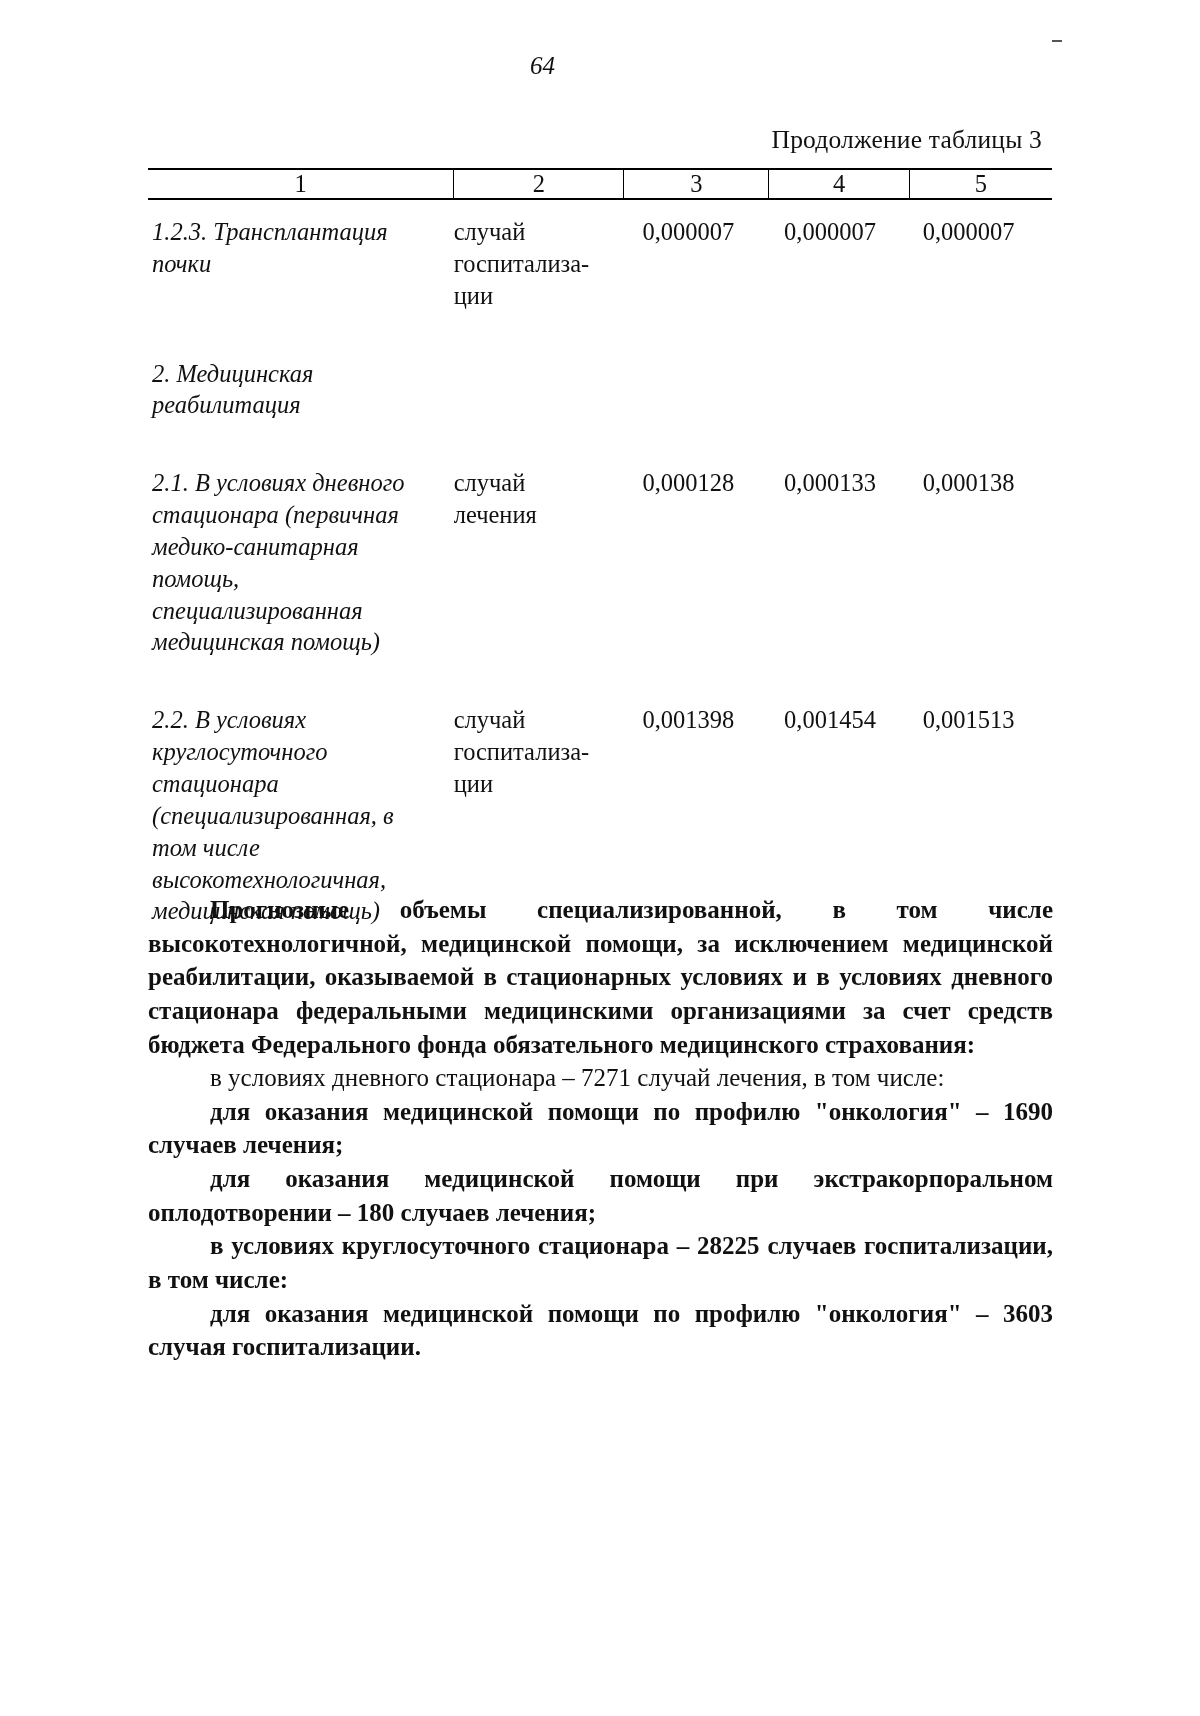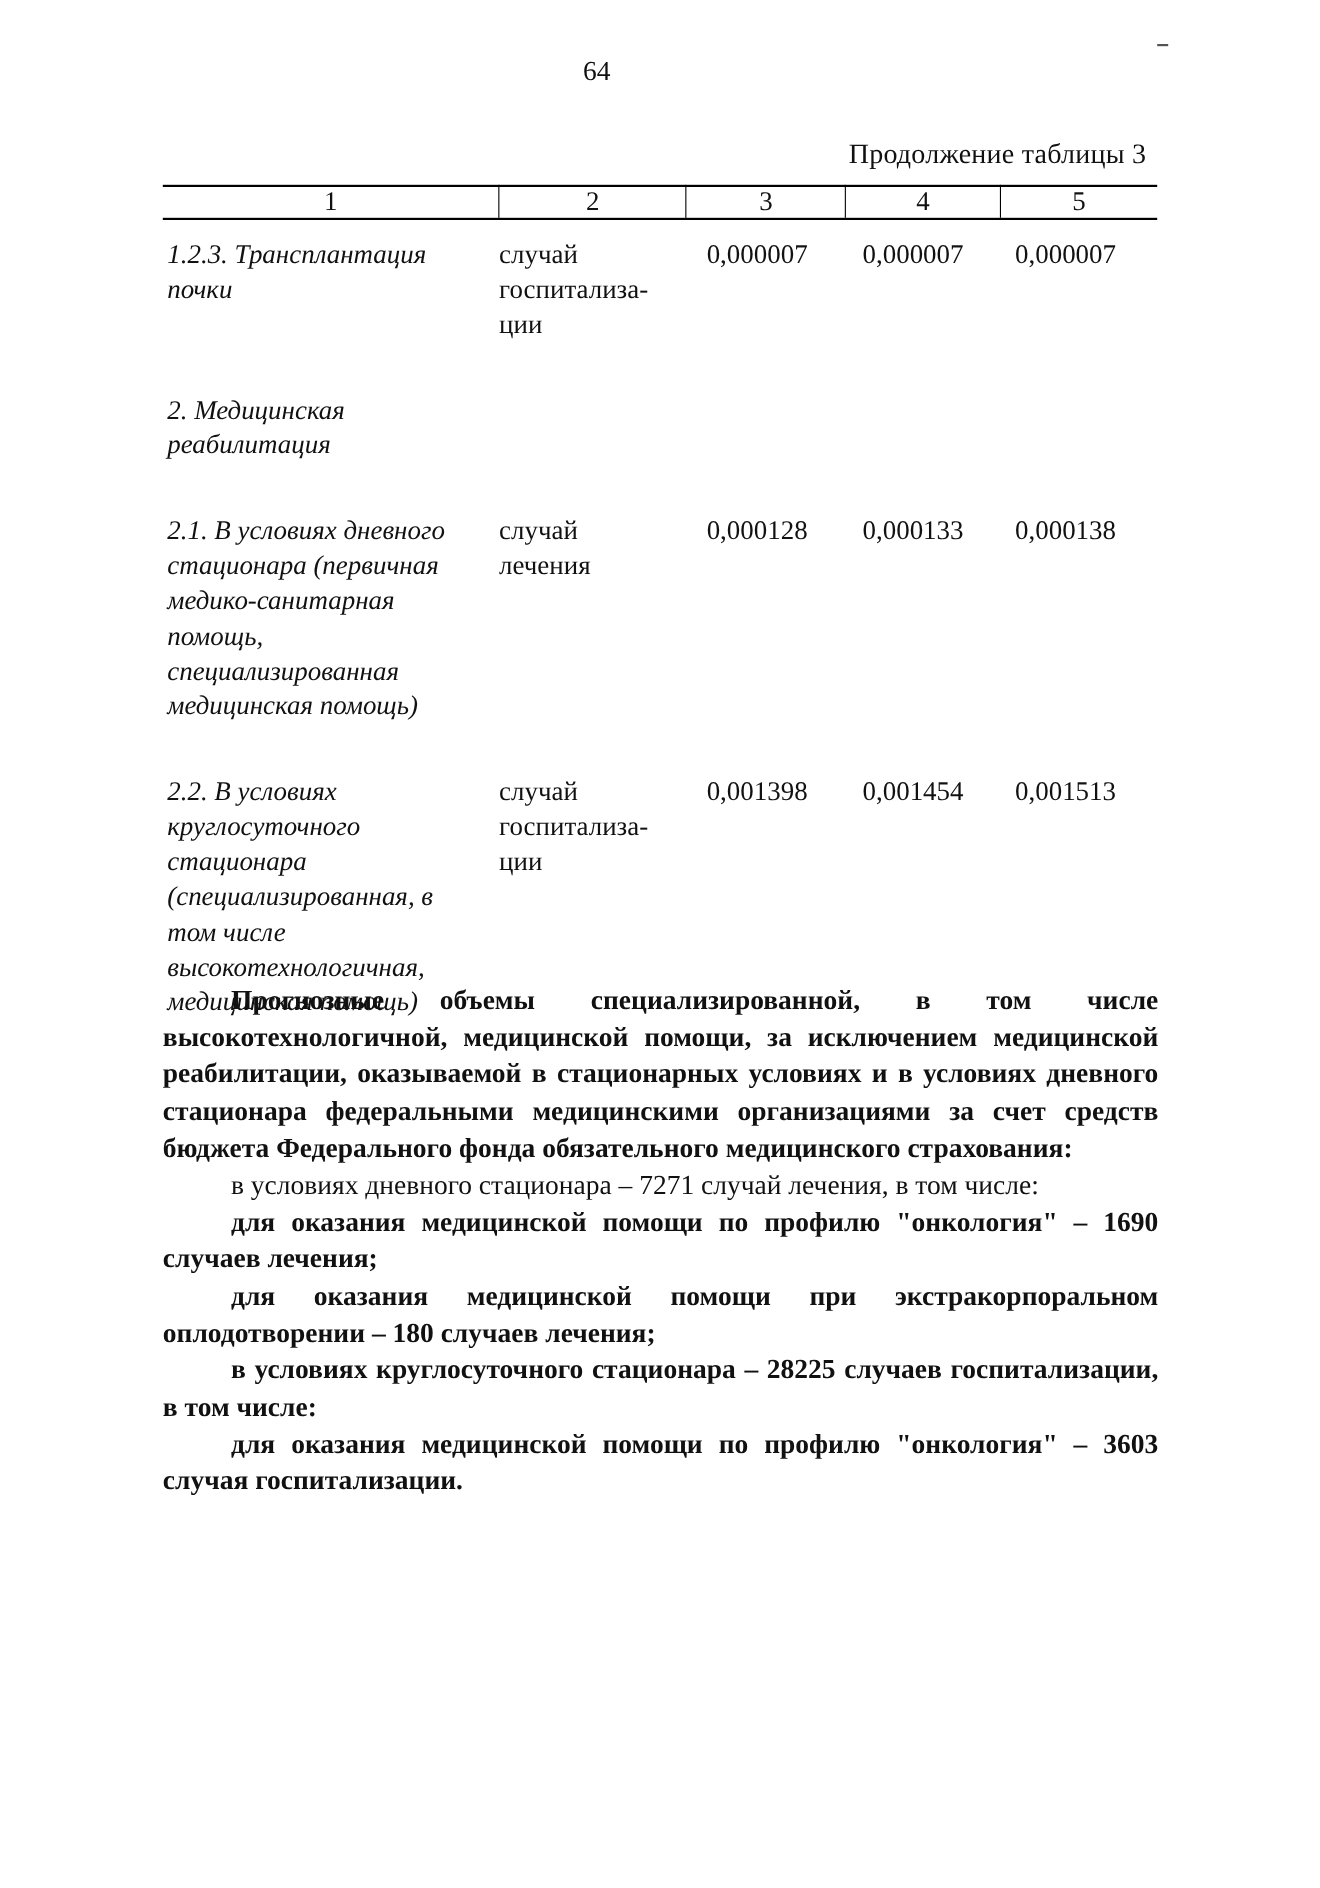--- a/index.html
+++ b/index.html
@@ -21,20 +21,21 @@
     box-sizing: border-box;
     padding: 0;
   }
   .page-number {
     position: absolute;
     top: 52px;
     left: 0;
     width: 1085px;
     text-align: center;
     font-size: 25px;
+    font-style: italic;
   }
   .tiny-mark {
     position: absolute;
     top: 40px;
     left: 1052px;
     width: 10px;
     height: 2px;
     background: #555;
   }
   .continuation {

